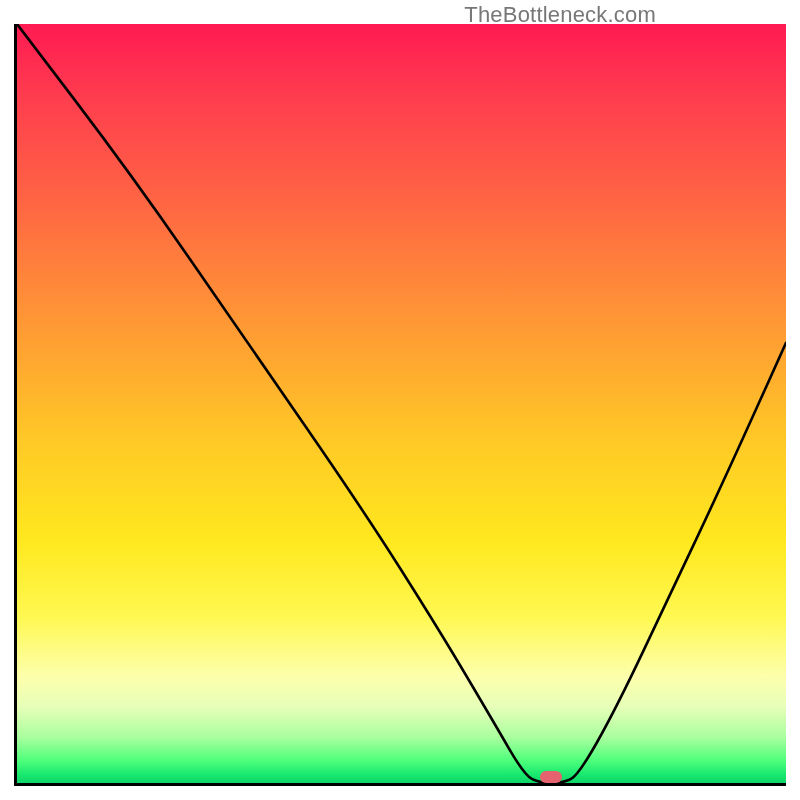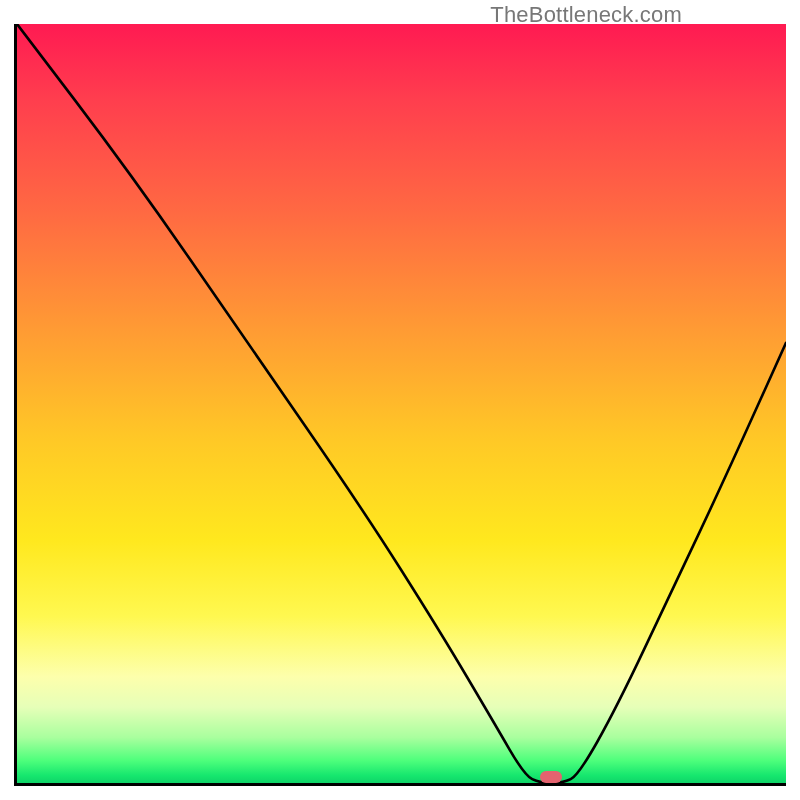--- a/index.html
+++ b/index.html
@@ -8,21 +8,20 @@
     width: 800px;
     height: 800px;
     overflow: hidden;
     background: #ffffff;
     font-family: Arial, Helvetica, sans-serif;
   }
   .frame {
     position: relative;
     width: 664px;
     height: 800px;
-    padding-left: 26px;
   }
   .watermark {
     position: absolute;
     top: 2px;
     right: 8px;
     font-size: 22px;
     color: #777;
     font-weight: 500;
     letter-spacing: 0.2px;
     z-index: 5;

